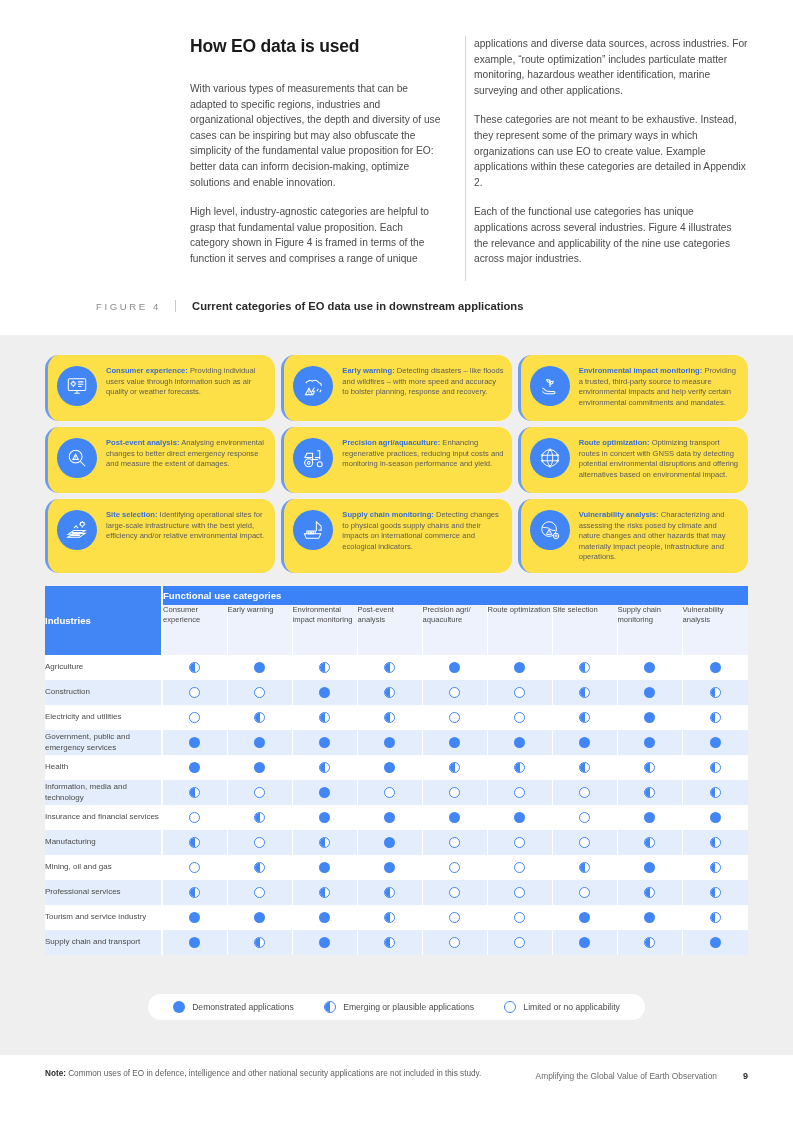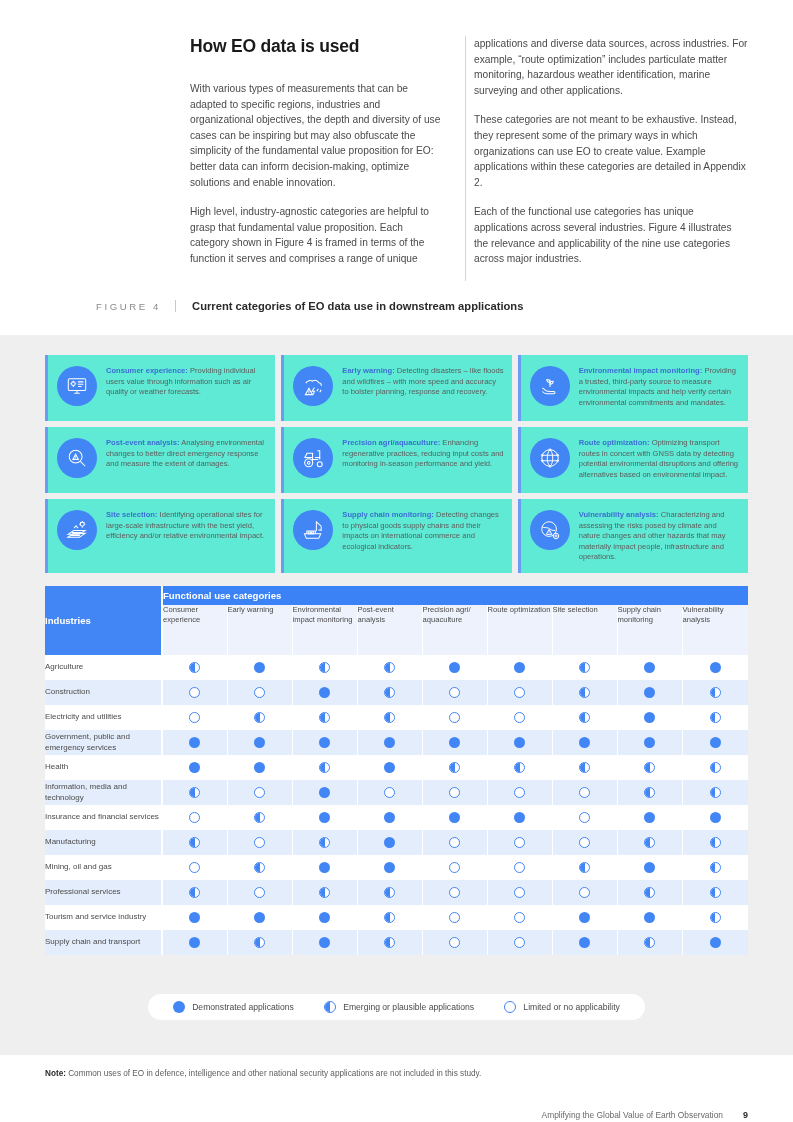--- a/index.html
+++ b/index.html
@@ -51,23 +51,24 @@
     background:#efefef;
   }
 
   
   .cards {
     position:absolute; left:45px; top:20px; width:703px;
     display:flex; flex-direction:column; gap:6px;
   }
   .card-row { display:flex; gap:6px; }
   .card {
-    background:#5eead4; border-left:3px solid #6d9bf1;
+    background:#fde047; border-left:3px solid #6d9bf1;
     display:flex; align-items:flex-start; padding:10px 8px 10px 9px;
     min-height:66px;
+    border-radius:14px;
   }
   .card.w1 { width:231px; }
   .card.w2 { width:231px; }
   .card.w3 { width:231px; }
   .card-icon {
     width:40px; height:40px; flex:0 0 40px; border-radius:50%;
     background:#4285f4; margin-right:9px; margin-top:1px;
     display:flex; align-items:center; justify-content:center;
   }
   .card-icon svg { display:block; }
@@ -134,23 +135,23 @@
   .legend-label { font-size:8.6px; color:#4b4b4b;text-align:right; }
   .legend .dot { width:12px; height:12px; }
 
   
   .note {
     position:absolute; left:45px; top:1068px; width:700px;
     font-size:8.2px; line-height:11px; color:#5d5d5d;
   }
   .note b { color:#2b2b2b; font-weight:bold; }
   .footer-line {
-    position:absolute; right:45px; top:1110px;
+    position:absolute; right:45px; top:1071px;
     font-size:8.4px; color:#6a6a6a; text-align:left;
-    display:flex; align-items:baseline; gap:20px;
+    display:flex; align-items:baseline; gap:26px;
   }
   .page-num { font-weight:bold; color:#2b2b2b; font-size:9px; }
 </style>
 </head>
 <body>
 
 <div class="top-section">
   <div class="text-cols">
     <div class="col-left">
       <h1 class="section-title">How EO data is used</h1>

